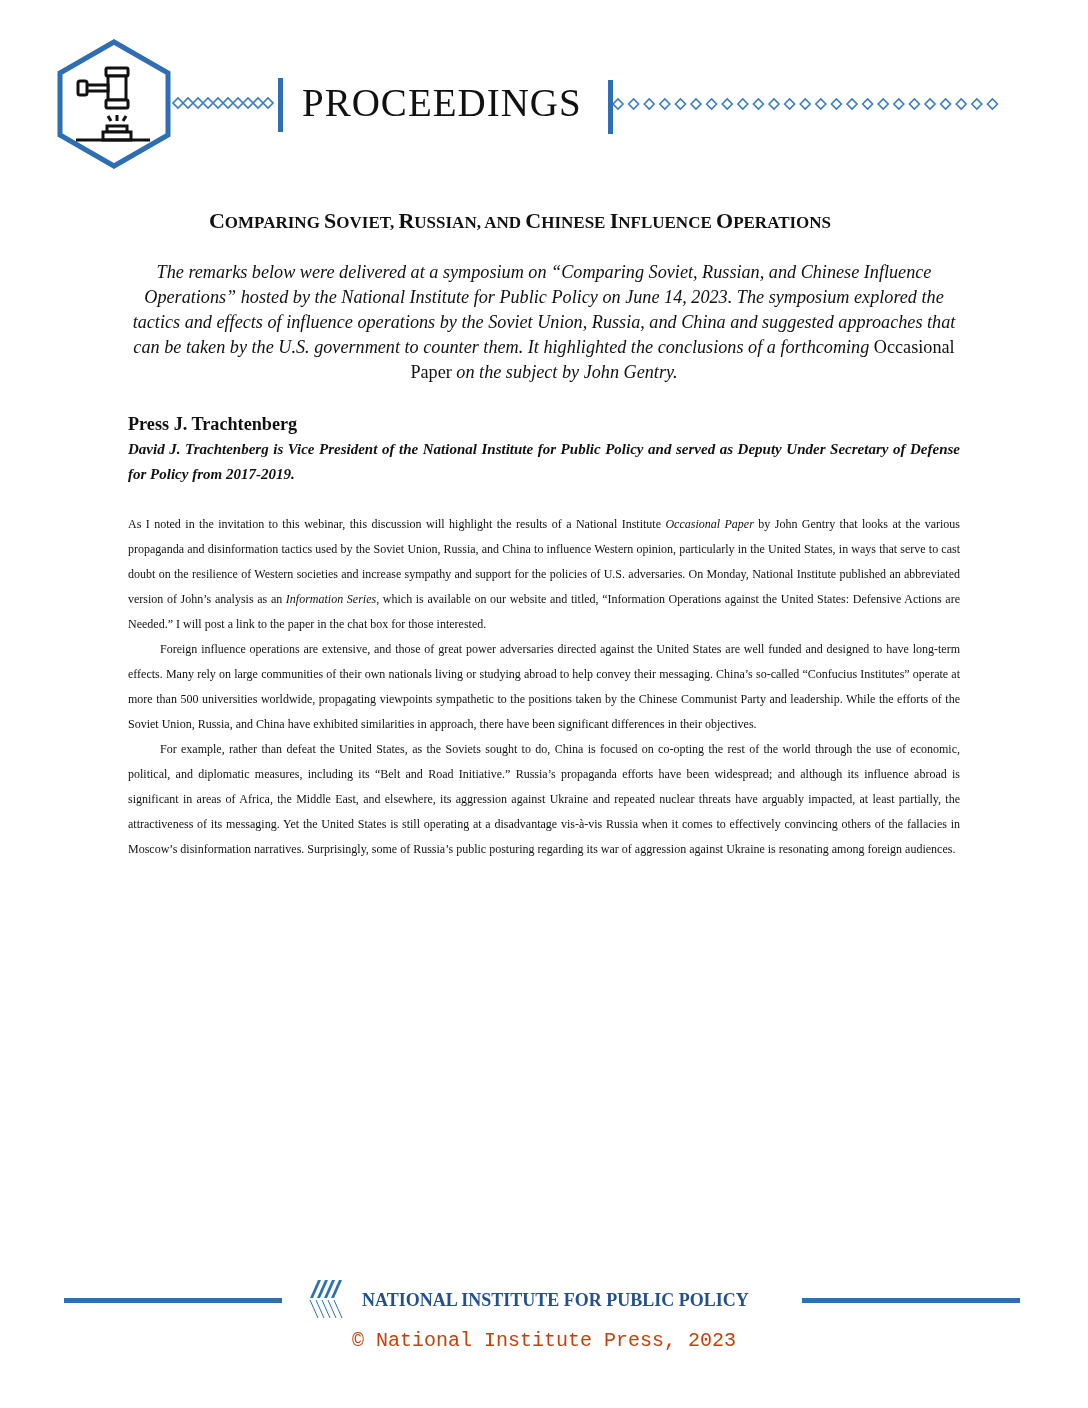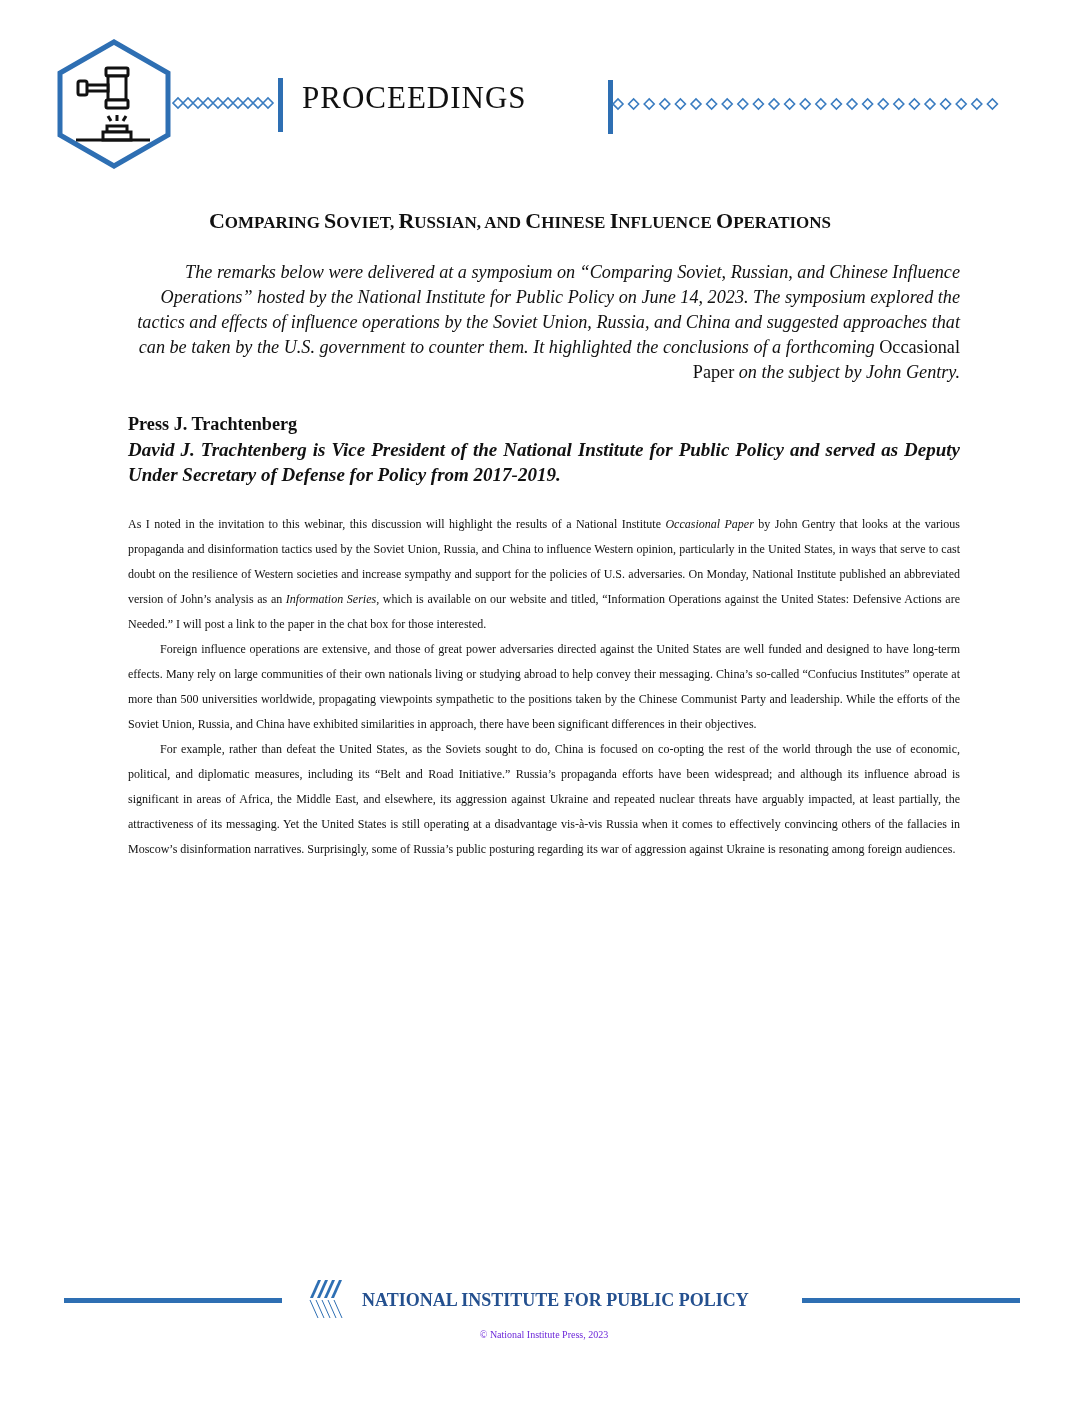--- a/index.html
+++ b/index.html
@@ -2,43 +2,43 @@
 <html><head>
 <meta charset="utf-8">
 <style>
   html, body { margin: 0; padding: 0; background: #ffffff; }
   body { width: 1088px; height: 1408px; position: relative; overflow: hidden; font-family: "Liberation Serif", "DejaVu Serif", serif; color: #111; }
 
   .header { position: absolute; left: 0; top: 0; width: 1088px; height: 180px; }
   .hex { position: absolute; left: 54px; top: 38px; width: 120px; height: 132px; }
   .chain-left { position: absolute; left: 172px; top: 96px; width: 104px; height: 14px; }
   .bar-left { position: absolute; left: 278px; top: 78px; width: 5px; height: 54px; background: #2e6fb3; }
-  .proceedings { position: absolute; left: 302px; top: 80px; font-size: 31px; letter-spacing: 1px; color: #111; font-family: "Liberation Serif", serif; }
+  .proceedings { position: absolute; left: 302px; top: 80px; font-size: 39px; letter-spacing: 1px; color: #111; font-family: "Liberation Serif", serif; }
   .bar-right { position: absolute; left: 608px; top: 80px; width: 5px; height: 54px; background: #2e6fb3; }
   .chain-right { position: absolute; left: 612px; top: 97px; width: 400px; height: 14px; }
 
   .title { position: absolute; left: 0; width: 1040px; top: 208px; text-align: center; font-weight: bold; font-size: 22px; font-family: "Liberation Serif", serif; }
   .title .sc { font-size: 17px; }
 
-  .intro { position: absolute; left: 128px; width: 832px; top: 260px; font-style: italic; font-size: 18.2px; line-height: 25px; text-align: right; }
+  .intro { position: absolute; left: 128px; width: 832px; top: 260px; font-style: italic; font-size: 18.2px; line-height: 25px; text-align: center; }
   .intro .up { font-style: normal; }
 
   .speaker { position: absolute; left: 128px; width: 832px; top: 412px; font-weight: bold; font-size: 18.2px; line-height: 25px; }
-  .speaker-bio { position: absolute; left: 128px; width: 832px; top: 437px; font-weight: bold; font-style: italic; font-size: 19px; line-height: 25px; text-align: justify; }
+  .speaker-bio { position: absolute; left: 128px; width: 832px; top: 437px; font-weight: bold; font-style: italic; font-size: 15px; line-height: 25px; text-align: justify; }
 
   .body { position: absolute; left: 128px; width: 832px; top: 512px; font-size: 12px; line-height: 25px; text-align: justify; }
   .body p { margin: 0; }
   .body p.indent { text-indent: 32px; }
   .body em { font-style: italic; }
 
   .footer-line-left { position: absolute; left: 64px; top: 1298px; width: 218px; height: 5px; background: #2e6fb3; }
   .footer-line-right { position: absolute; left: 802px; top: 1298px; width: 218px; height: 5px; background: #2e6fb3; }
   .footer-logo { position: absolute; left: 302px; top: 1278px; width: 54px; height: 42px; }
   .footer-org { position: absolute; left: 362px; top: 1290px; font-family: "Liberation Serif", serif; font-weight: bold; font-size: 18px; color: #24508f; letter-spacing: 0px; }
-  .copyright { position: absolute; left: 0; width: 1088px; top: 1329px; text-align: center; font-size: 10px; color: #6d28d9; }
+  .copyright { position: absolute; left: 0; width: 1088px; top: 1329px; text-align: center; font-size: 20px; color: #c2410c; font-family: Liberation Mono, monospace; }
 </style>
 </head>
 <body>
 
 <div class="header">
   <svg class="hex" viewBox="0 0 120 132">
     <polygon points="60,4 114,35 114,97 60,128 6,97 6,35" fill="#fff" stroke="#2e6fb3" stroke-width="5"></polygon>
 
     <rect x="52" y="30" width="22" height="8" rx="1.5" fill="#fff" stroke="#111" stroke-width="3"></rect>
     <rect x="54" y="38" width="18" height="24" fill="#fff" stroke="#111" stroke-width="3"></rect>

